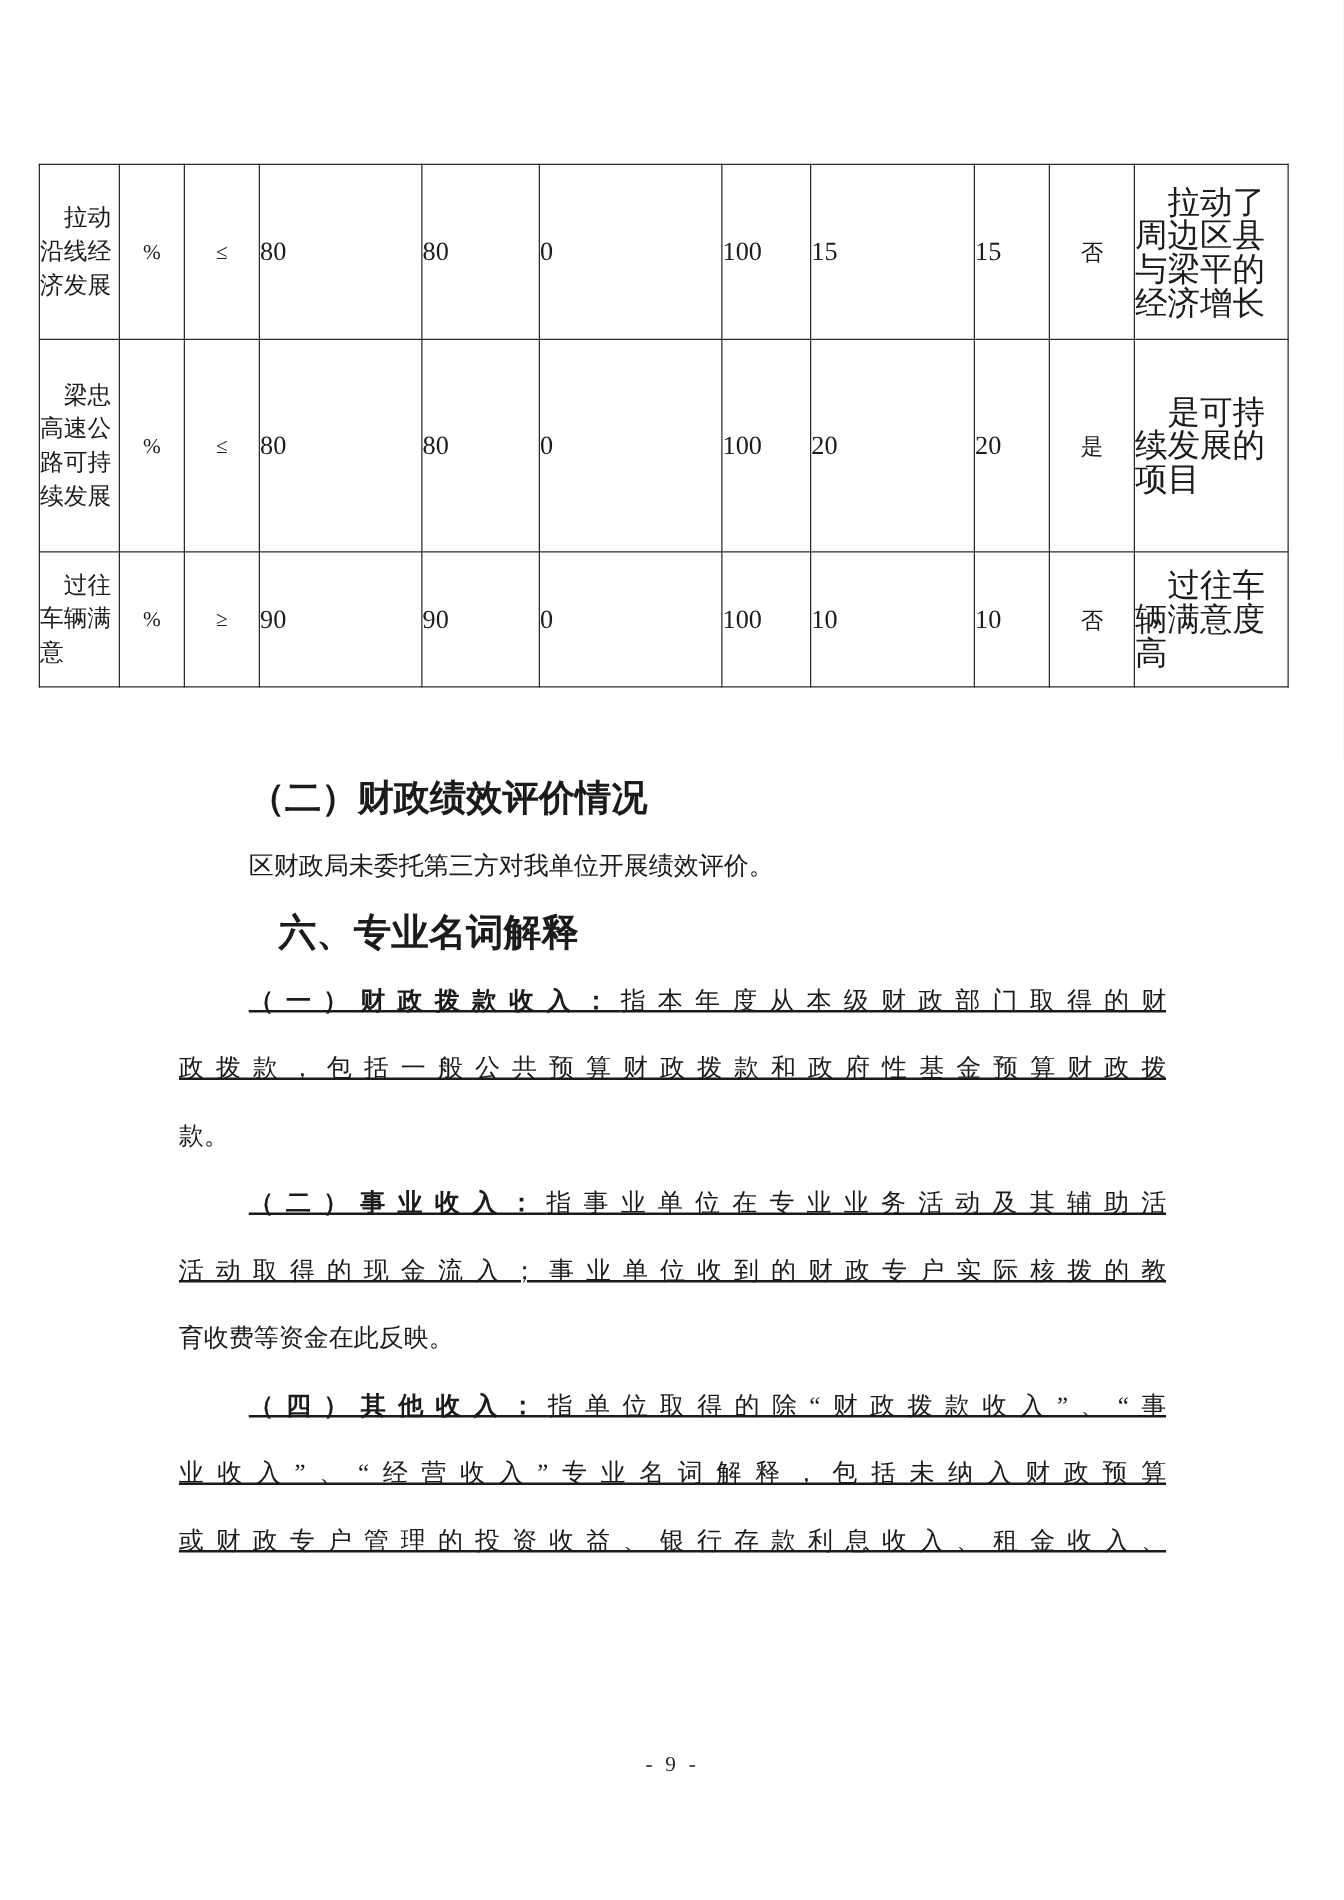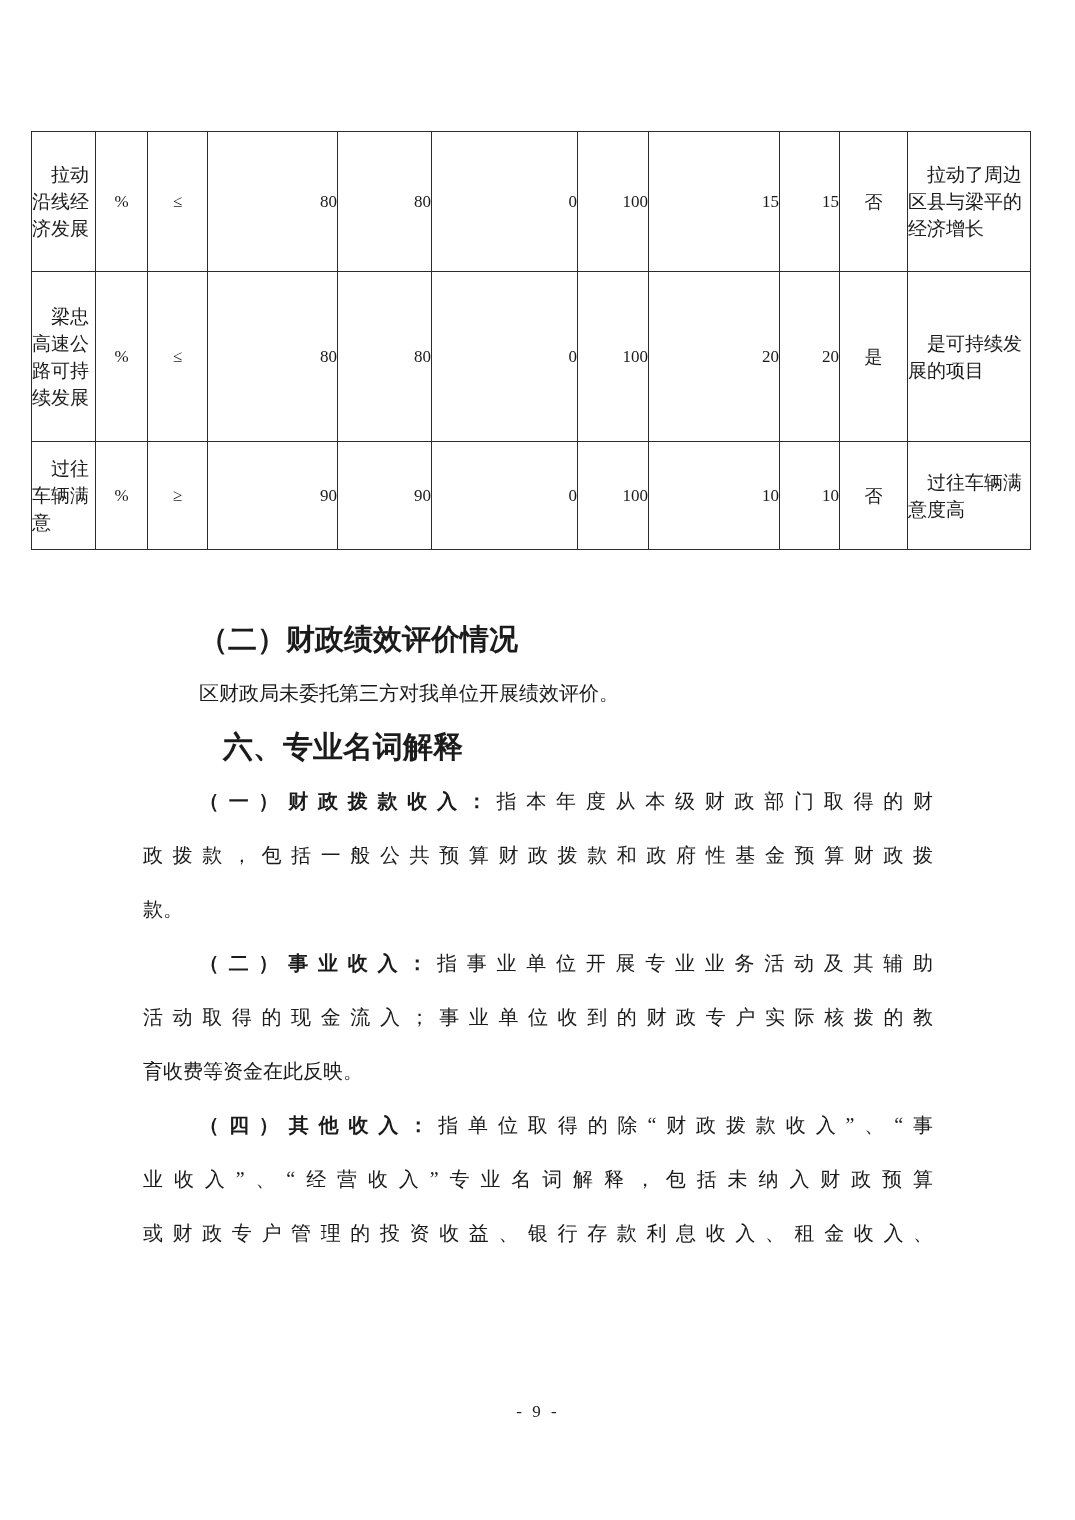--- a/index.html
+++ b/index.html
@@ -34,42 +34,42 @@
     text-align:left;text-indent:1em;
     padding:0 5px;
   }
   td.c-center{
     font-size:17px;text-align:center;
   }
   td.c-flag{
     font-size:18px;text-align:center;
   }
   td.c-num{
-    font-size:17px;text-align:right;
+    font-size:21px;text-align:left;
     padding:0 9px 0 0;
     font-family:"Liberation Serif","DejaVu Serif",serif;
   }
   td.c-remark{
-    font-size:19px;line-height:27px;
+    font-size:26px;line-height:27px;
     text-align:left;text-indent:1em;
     padding:0 6px;
   }
 
   
   .textblock{
     position:absolute;left:143px;top:612px;width:790px;
   }
   .bl{
     height:54px;line-height:54px;
     font-size:20px;
     overflow:hidden;
   }
   .bl .lead{font-weight:700;text-align:right;}
   .i2{padding-left:56px;}
-  .jf{text-align:justify;text-align-last:justify;}
+  .jf{text-align:justify;text-align-last:justify;text-decoration:underline;}
   .h-kai{font-weight:700;font-size:29px;}
   .h-hei{
     font-family:"Liberation Sans","DejaVu Sans",sans-serif;
     font-weight:700;font-size:30px;
     padding-left:80px;
   }
 
   
   .footer{
     position:absolute;left:143px;top:1402px;width:790px;
@@ -154,21 +154,21 @@
     <div class="bl i2 jf">
       <span class="lead">（一）财政拨款收入：</span><span>指本年度从本级财政部门取得的财</span>
     </div>
     <div class="bl jf">
       <span class="lead"></span><span>政拨款，包括一般公共预算财政拨款和政府性基金预算财政拨</span>
     </div>
     <div class="bl">
       <span class="lead"></span><span>款。</span>
     </div>
     <div class="bl i2 jf">
-      <span class="lead">（二）事业收入：</span><span>指事业单位开展专业业务活动及其辅助</span>
+      <span class="lead">（二）事业收入：</span><span>指事业单位在专业业务活动及其辅助活</span>
     </div>
     <div class="bl jf">
       <span class="lead"></span><span>活动取得的现金流入；事业单位收到的财政专户实际核拨的教</span>
     </div>
     <div class="bl">
       <span class="lead"></span><span>育收费等资金在此反映。</span>
     </div>
     <div class="bl i2 jf">
       <span class="lead">（四）其他收入：</span><span>指单位取得的除“财政拨款收入”、“事</span>
     </div>

